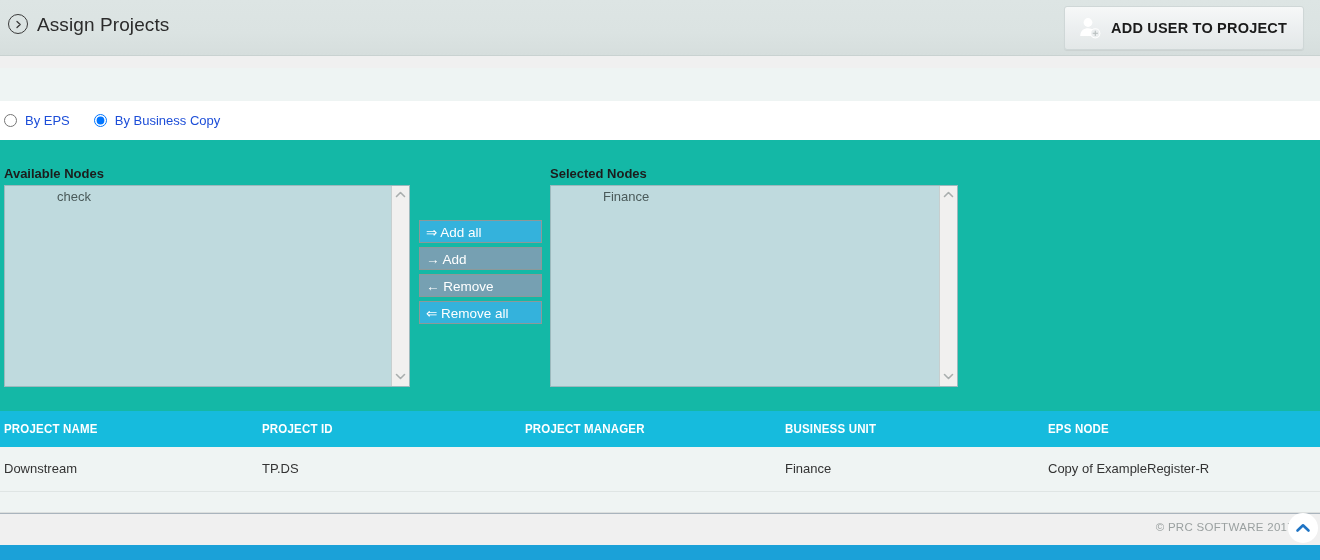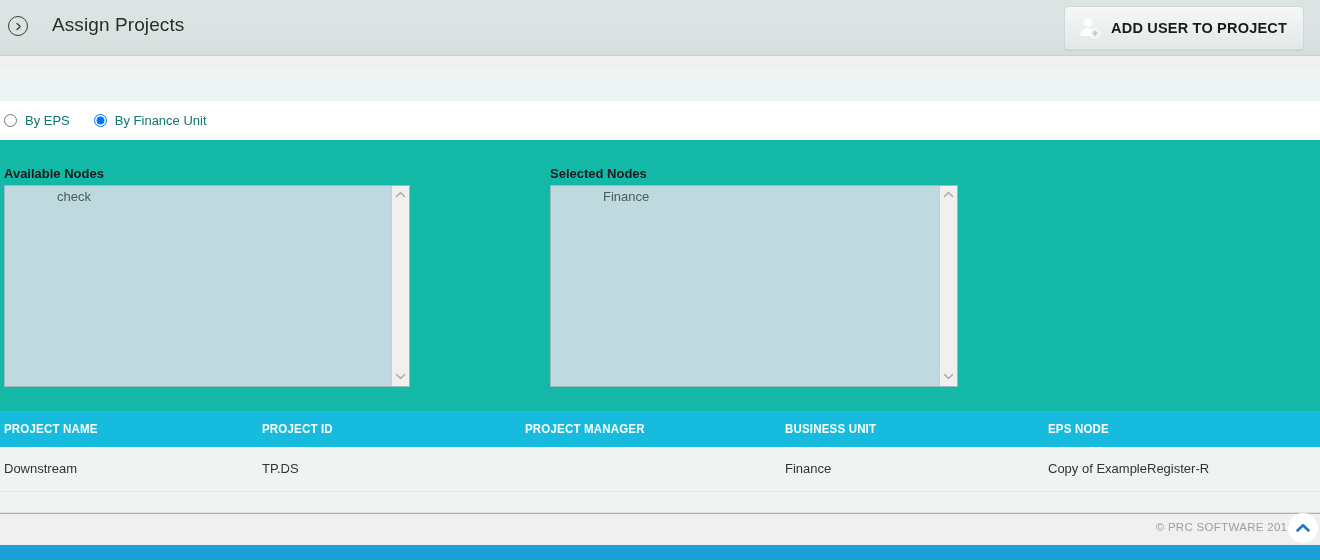--- a/index.html
+++ b/index.html
@@ -17,21 +17,21 @@
   .page { position: relative; width: 1320px; height: 560px; background:#eff4f4; }
 
   
   .topbar {
     position: absolute; left:0; top:0; width:1320px; height:56px;
     background: linear-gradient(to bottom, #dde5e4 0%, #dbe3e2 60%, #d6dedd 100%);
     border-bottom: 1px solid #c9d2d1;
   }
   .topbar-title {
     position:absolute; left:8px; top:14px;
-    display:flex; align-items:flex-end; gap:24px;
+    display:flex; align-items:flex-start; gap:9px;
   }
   .circ-arrow {
     width:20px; height:20px; border:1.6px solid #3a3a3a; border-radius:50%;
     display:inline-flex; align-items:center; justify-content:center;
     color:#3a3a3a; font-size:11px; line-height:1;
   }
   .circ-arrow svg { display:block; }
   .title-text {
     font-size:19px; color:#2b2b2b; font-weight:400; letter-spacing:.1px;
   }
@@ -55,21 +55,21 @@
   .lightband { position:absolute; left:0; top:68px; width:1320px; height:33px; background:#eef4f3; }
 
   
   .radio-row {
     position:absolute; left:0; top:101px; width:1320px; height:39px;
     background:#ffffff;
     display:flex; align-items:center; padding-left:4px;
   }
   .radio-item { display:flex; align-items:center; margin-right:6px; }
   .radio-item input[type=radio] { margin:0 8px 0 0; width:13px; height:13px; }
-  .radio-item label { font-size:13px; color:#0f766e; cursor:pointer; }
+  .radio-item label { font-size:13px; color:#1d4ed8; cursor:pointer; }
   .radio-gap { width:18px; }
 
   
   .content { position:absolute; left:0; top:140px; width:1320px; height:271px; background:#14b8a6; }
 
   .col-label {
     position:absolute; font-size:13px; font-weight:bold; color:#1c1c1c;
   }
   .label-available { left:4px; top:26px; }
   .label-selected  { left:550px; top:26px; }
@@ -176,21 +176,21 @@
   <div class="lightband"></div>
 
   <div class="radio-row">
     <span class="radio-item">
       <input type="radio" name="mode" id="r1" style="">
       <label for="r1">By EPS</label>
     </span>
     <span class="radio-gap"></span>
     <span class="radio-item">
       <input type="radio" name="mode" id="r2" checked="" style="">
-      <label for="r2">By Finance Unit</label>
+      <label for="r2">By Business Copy</label>
     </span>
   </div>
 
   <div class="content">
 
     <div class="col-label label-available">Available Nodes</div>
 
     <div class="listbox left">
       <div class="opt">check</div>
       <div class="sbar">
@@ -200,20 +200,26 @@
             </svg>
         </span>
         <span class="arw">
           <svg width="11" height="7" viewBox="0 0 11 7" aria-hidden="true">
               <polyline points="1.5,1.5 5.5,5.5 9.5,1.5" fill="none" stroke="#a9aeae" stroke-width="1.6" stroke-linecap="round" stroke-linejoin="round"></polyline>
             </svg>
         </span>
       </div>
     </div>
 
+    <div class="xfer">
+      <button class="xbtn primary">⇒ Add all</button>
+      <button class="xbtn muted">→ Add</button>
+      <button class="xbtn muted">← Remove</button>
+      <button class="xbtn primary">⇐ Remove all</button>
+    </div>
 
     <div class="col-label label-selected">Selected Nodes</div>
 
     <div class="listbox right">
       <div class="opt">Finance</div>
       <div class="sbar">
         <span class="arw">
           <svg width="11" height="7" viewBox="0 0 11 7" aria-hidden="true">
               <polyline points="1.5,5.5 5.5,1.5 9.5,5.5" fill="none" stroke="#a9aeae" stroke-width="1.6" stroke-linecap="round" stroke-linejoin="round"></polyline>
             </svg>

